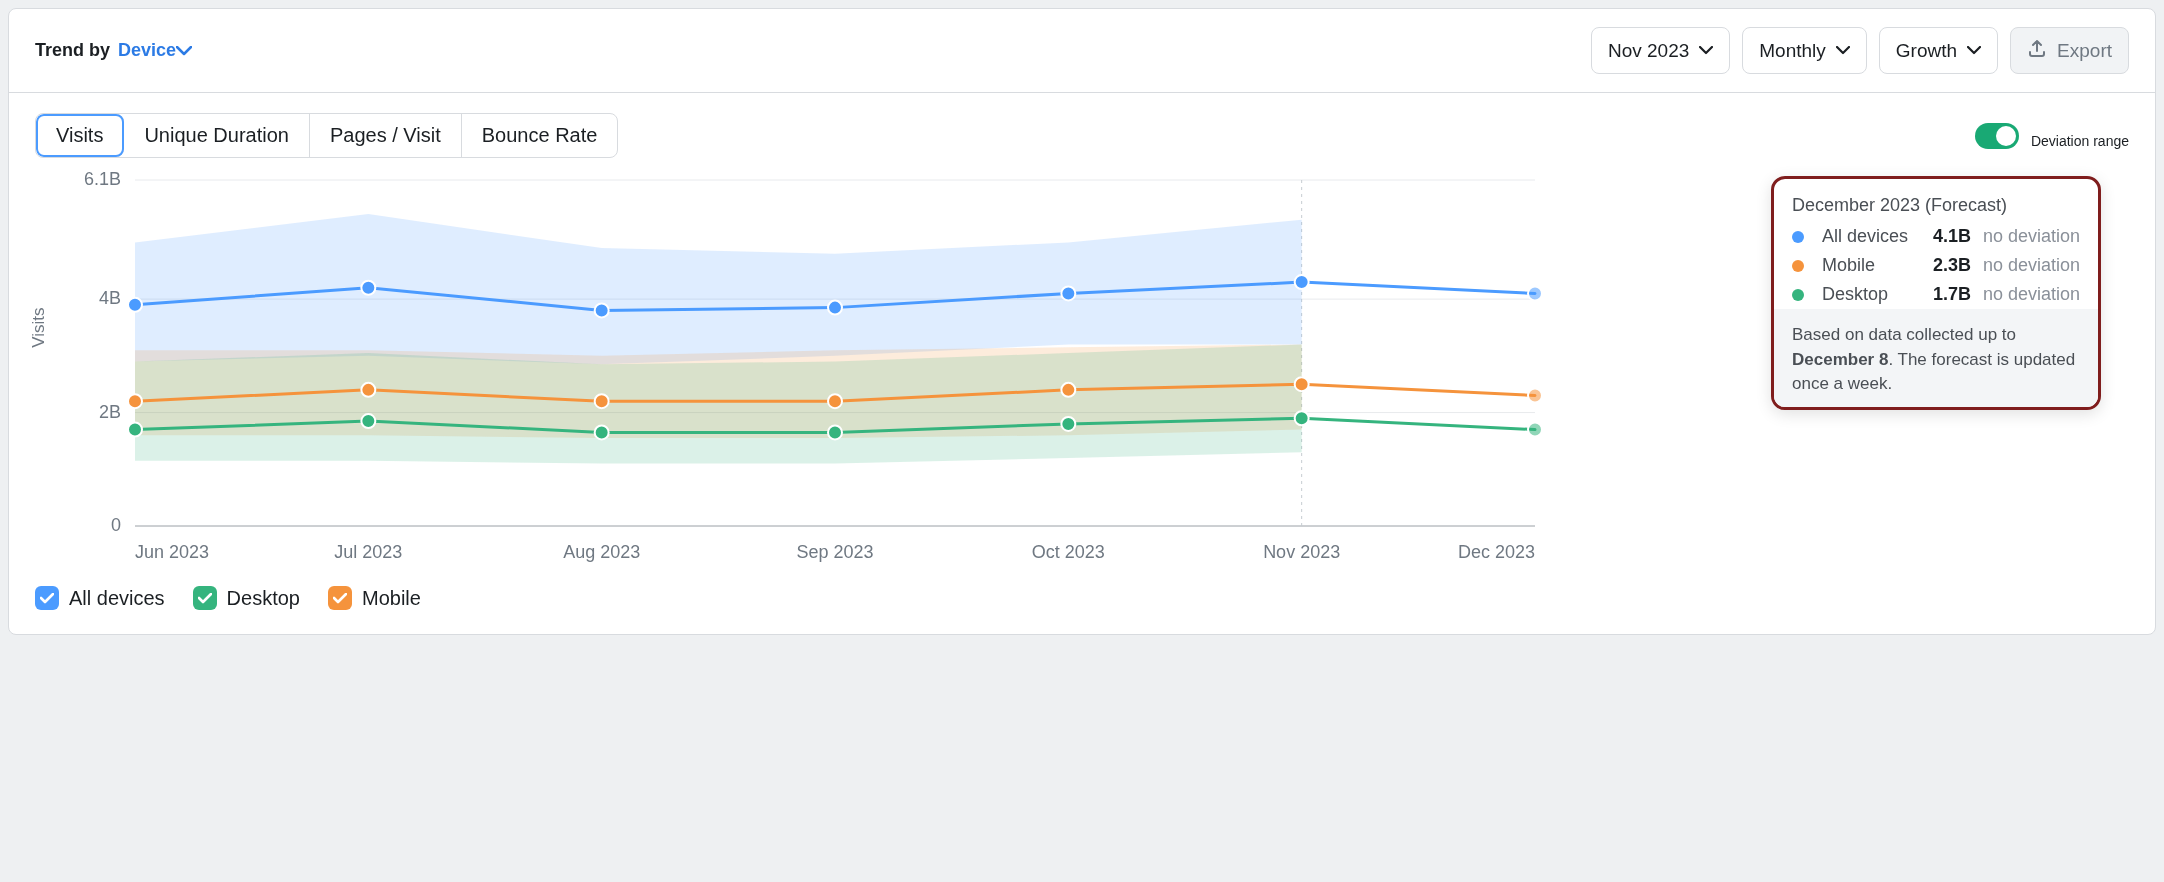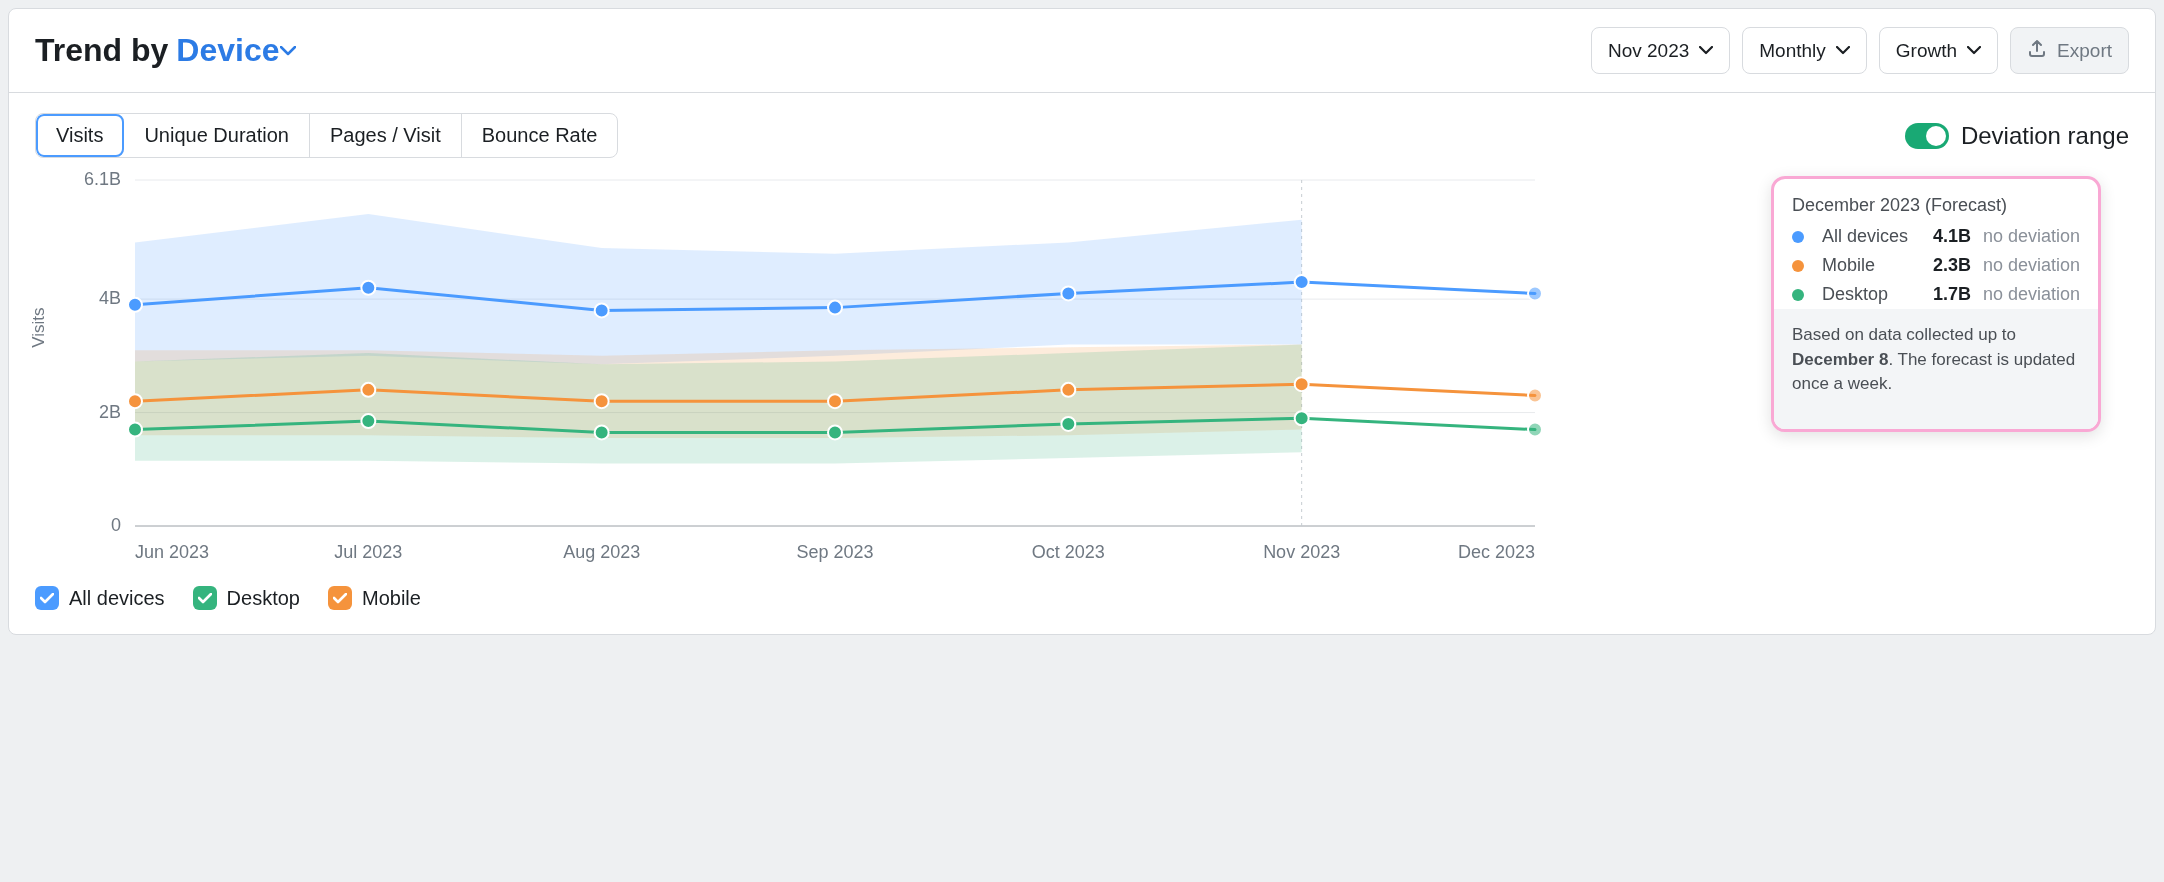--- a/index.html
+++ b/index.html
@@ -10,46 +10,46 @@
     --muted:#6f7882;
     --border:#d8dbdf;
     --bg:#ffffff;
     --grey-btn:#f1f3f5;
     --link:#2c7be5;
   }
   *{box-sizing:border-box;font-family:-apple-system,BlinkMacSystemFont,"Segoe UI",Helvetica,Arial,sans-serif}
   body{margin:0;background:#eef0f2;padding:8px}
   .panel{background:var(--bg);border:1px solid var(--border);border-radius:8px}
   .header{display:flex;align-items:center;justify-content:space-between;padding:18px 26px;border-bottom:1px solid var(--border)}
-  .title{display:flex;align-items:flex-start;gap:8px;font-size:32px;font-weight:700;color:var(--text)}
+  .title{display:flex;align-items:flex-start;gap:8px;font-size:18px;font-weight:700;color:var(--text)}
   .title .device{color:var(--link);font-weight:700;display:flex;align-items:center;gap:0}
   .chev{display:inline-block}
   .chev svg{display:block}
   .controls{display:flex;gap:12px}
   .btn{display:flex;align-items:center;gap:10px;background:var(--bg);border:1px solid var(--border);border-radius:8px;padding:10px 16px;font-size:19px;color:var(--text);cursor:pointer}
   .btn.grey{background:var(--grey-btn)}
   .body{padding:20px 26px 24px}
   .tabbar{display:flex;align-items:center;justify-content:space-between}
   .tabs{display:flex;border:1px solid var(--border);border-radius:8px;overflow:hidden}
   .tab{padding:10px 20px;font-size:20px;color:var(--text);border-right:1px solid var(--border);cursor:pointer;display:flex;align-items:center;gap:10px}
   .tab:last-child{border-right:none}
   .tab.active{outline:2px solid var(--blue);outline-offset:-2px;border-radius:8px}
-  .toggle-wrap{display:flex;align-items:center;gap:12px;font-size:24px;color:var(--text)}
+  .toggle-wrap{display:flex;align-items:flex-end;gap:12px;font-size:14px;color:var(--text)}
   .switch{position:relative;width:44px;height:26px;background:#19a974;border-radius:13px}
   .switch::after{content:"";position:absolute;width:20px;height:20px;background:#fff;border-radius:50%;top:3px;right:3px}
   .chart-wrap{position:relative;margin-top:10px}
   .ylabel{position:absolute;left:-6px;top:50%;transform:rotate(-90deg) translateX(50%);transform-origin:left top;font-size:17px;color:var(--muted)}
-  .tooltip{position:absolute;top:8px;right:28px;width:330px;border:3px solid #f9a8d4;border-radius:14px;background:#fff;box-shadow:0 4px 16px rgba(0,0,0,.12);overflow:hidden}
+  .tooltip{position:absolute;top:8px;right:28px;width:330px;border:3px solid #7f1d1d;border-radius:14px;background:#fff;box-shadow:0 4px 16px rgba(0,0,0,.12);overflow:hidden}
   .tooltip .tthead{padding:16px 18px 6px;font-size:18px;color:#4a4f55}
   .ttrow{display:grid;grid-template-columns:18px 1fr auto auto;gap:12px;align-items:center;padding:4px 18px;font-size:18px}
   .dot{width:12px;height:12px;border-radius:50%}
   .ttrow .dev{color:#4a4f55}
   .ttrow .val{font-weight:700;color:var(--text)}
   .ttrow .devn{color:#8a9099}
-  .ttfoot{background:#f3f5f7;padding:14px 18px 32px;font-size:17px;color:#4a4f55;line-height:1.45}
+  .ttfoot{background:#f3f5f7;padding:14px 18px 10px;font-size:17px;color:#4a4f55;line-height:1.45}
   .legend{display:flex;gap:28px;margin-top:18px;font-size:20px;color:var(--text)}
   .legend-item{display:flex;align-items:center;gap:10px}
   .checkbox{width:24px;height:24px;border-radius:6px;display:flex;align-items:center;justify-content:center}
   .checkbox svg{display:block}
   svg.plot{display:block}
 </style>
 </head>
 <body>
 
 <div class="panel">

